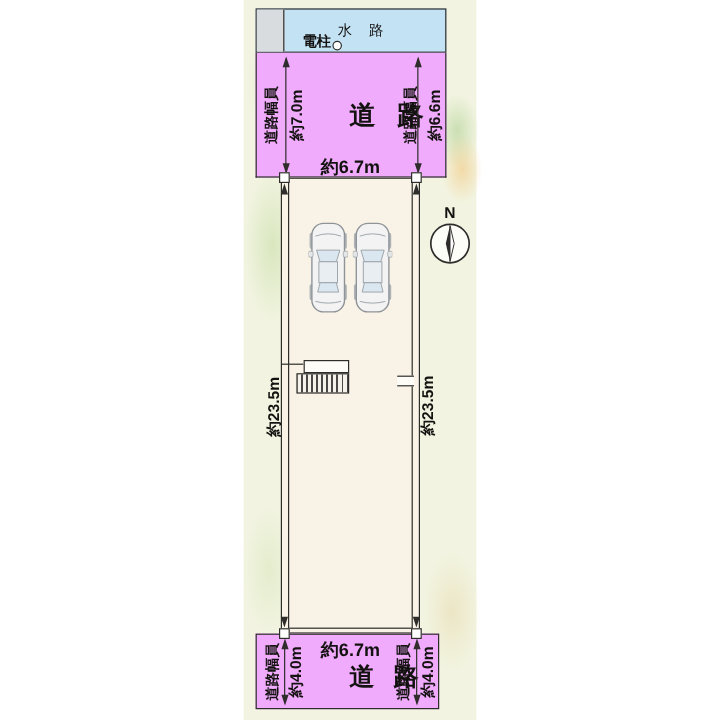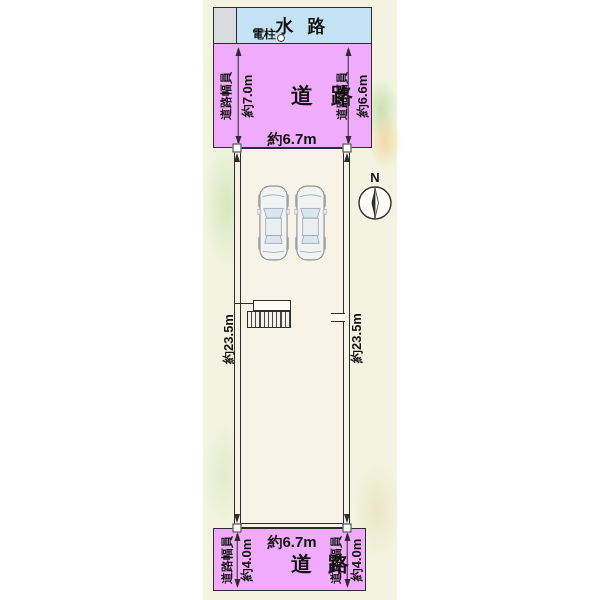--- a/index.html
+++ b/index.html
@@ -8,21 +8,21 @@
     background:#ffffff;overflow:hidden;
     font-family:"Liberation Sans","DejaVu Sans",sans-serif;
     color:#141210;
   }
   .bgcol{position:absolute;left:203px;top:0;width:194px;height:600px;background:#f2f4e1;}
   .blob{position:absolute;border-radius:50%;pointer-events:none;}
   .band{position:absolute;left:213px;top:7px;width:159px;height:37px;
         background:#c3e2f4;border:1.6px solid #2f2d2b;box-sizing:border-box;
         display:flex;align-items:center;justify-content:center;}
   .band .graypart{position:absolute;left:0;top:0;bottom:0;width:22px;background:#d8dcde;border-right:1.4px solid #2f2d2b;}
-  .waterlabel{position:relative;font-weight:bold;font-size:18px;letter-spacing:14px;padding-left:30px;}
+  .waterlabel{position:relative;font-weight:normal;font-size:12px;letter-spacing:14px;padding-left:30px;}
   .road{position:absolute;background:#f0abfc;box-sizing:border-box;border:1.6px solid #2f2d2b;
         display:flex;align-items:center;justify-content:flex-end;}
   .roadlabel{font-weight:bold;font-size:22px;letter-spacing:18px;padding-left:18px;}
   .lot{position:absolute;left:234px;top:148px;width:116px;height:380px;background:#f8f3e6;
        border:1.6px solid #2f2d2b;box-sizing:border-box;}
   .lotinner{position:absolute;left:5px;right:5px;top:0;bottom:3px;
        border-left:1.6px solid #2f2d2b;border-right:1.6px solid #2f2d2b;border-bottom:1.6px solid #2f2d2b;}
   .vtext{position:absolute;transform:translate(-50%,-50%) rotate(-90deg);white-space:nowrap;
          font-weight:bold;line-height:1;}
   .ctext{position:absolute;transform:translate(-50%,-50%);white-space:nowrap;font-weight:bold;line-height:1;}

